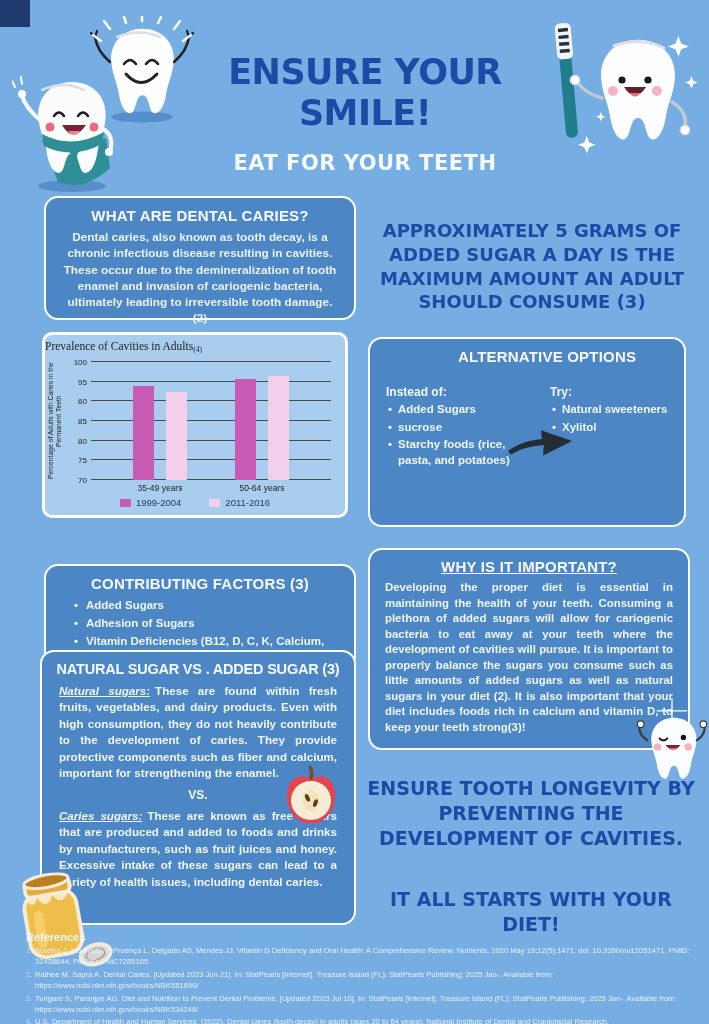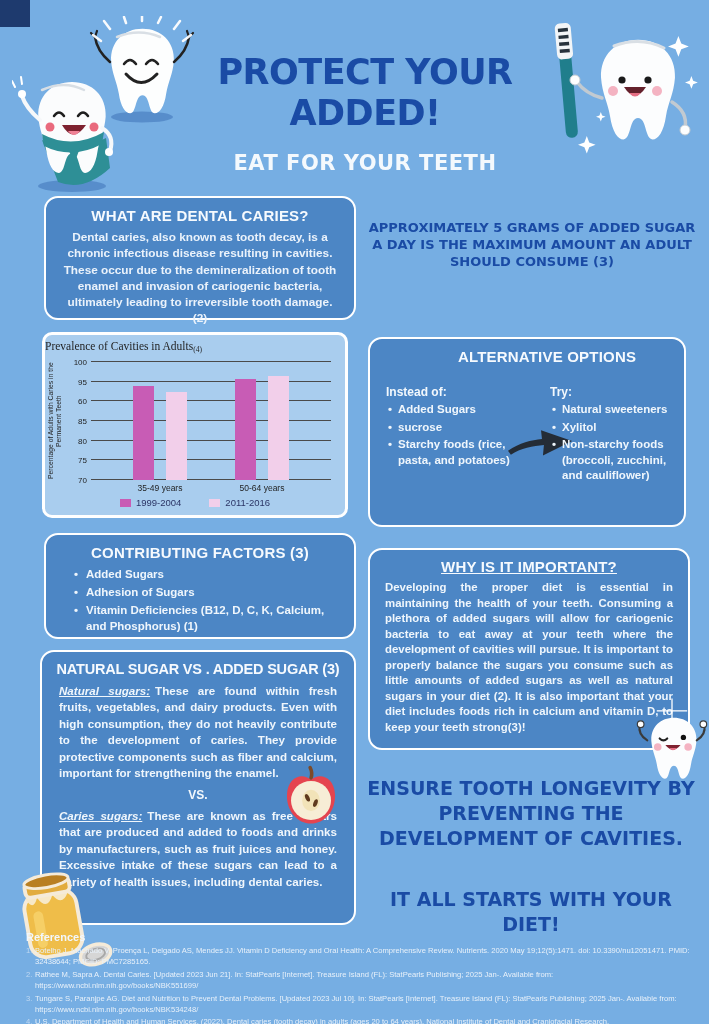--- a/index.html
+++ b/index.html
@@ -16,21 +16,21 @@
     font-family:"DejaVu Sans",sans-serif;font-weight:800;font-size:35px;line-height:1.16;
     letter-spacing:-0.5px;color:var(--navy);}
   .page-subtitle{position:absolute;left:185px;top:151px;width:360px;text-align:center;
     font-family:"DejaVu Sans",sans-serif;font-weight:800;font-size:21px;letter-spacing:.5px;color:#F4F9FD;}
   .panel{position:absolute;background:var(--panel-blue);border:2.5px solid #fff;border-radius:14px;color:#fff;}
   .panel h2{margin:9px 8px 5px;text-align:center;font-family:"Liberation Sans",sans-serif;
     font-weight:800;font-size:15px;letter-spacing:.2px;color:#F6FAFE;}
   .caries{left:44px;top:196px;width:312px;height:124px;}
   .caries p{margin:2px 15px;text-align:center;font-weight:700;font-size:11.8px;line-height:1.38;color:#EAF2FB;}
   .callout{position:absolute;left:366px;top:219px;width:332px;text-align:center;
-    font-family:"DejaVu Sans",sans-serif;font-weight:800;font-size:13px;line-height:1.32;color:var(--navy);}
+    font-family:"DejaVu Sans",sans-serif;font-weight:800;font-size:18px;line-height:1.32;color:var(--navy);}
   
   .chartpanel{left:42px;top:332px;width:306px;height:186px;background:var(--chart-bg);border-width:3px;border-radius:10px;}
   .chart-title{margin-top:5px;font-size:11.5px;color:#1f1f1f;font-weight:400;font-family:Liberation Serif, serif;}
   .chart-sub{font-size:7.5px;vertical-align:-2px;}
   .chart-area{position:absolute;left:46px;right:14px;top:27px;height:118px;}
   .chart-plot{position:absolute;inset:0;display:flex;justify-content:space-evenly;align-items:flex-end;}
   .gridline{position:absolute;left:0;right:0;height:1px;background:#4a4a4a;}
   .chart-yaxis{position:absolute;left:-26px;top:0;bottom:0;width:22px;}
   .ytick{position:absolute;right:0;transform:translateY(50%);font-size:8px;color:#1f1f1f;}
   .chart-ylabel{position:absolute;left:-44px;top:0;height:100%;width:17px;writing-mode:vertical-rl;
@@ -46,21 +46,21 @@
   
   .alt{left:368px;top:337px;width:318px;height:190px;padding-left:40px;}
   .col-label{font-weight:800;font-size:12px;color:#F2F8FD;}
   .alt ul{list-style:none;margin:3px 0 0;padding:0;font-weight:700;font-size:11.5px;line-height:1.35;color:#EFF6FC;}
   .alt li{position:relative;padding-left:12px;margin-bottom:2px;}
   .alt li::before{content:"\2022";position:absolute;left:2px;}
   .alt-left{position:absolute;left:16px;top:46px;width:150px;}
   .alt-right{position:absolute;left:180px;top:46px;width:128px;}
   .alt-arrow{position:absolute;left:136px;top:86px;}
   
-  .contrib{left:44px;top:533px;width:312px;height:106px;}
+  .contrib{left:44px;top:564px;width:312px;height:106px;}
   .contrib ul{list-style:none;margin:4px 0 0;padding:0 14px 0 28px;font-weight:700;font-size:11.5px;line-height:1.4;color:#EFF6FC;}
   .contrib li{position:relative;padding-left:12px;margin-bottom:2px;}
   .contrib li::before{content:"\2022";position:absolute;left:0;}
   
   .importance{left:368px;top:548px;width:322px;height:202px;}
   .importance h2{margin-top:8px;text-decoration:underline;}
   .importance p{margin:2px 15px;text-align:justify;font-weight:700;font-size:11.4px;line-height:1.36;color:#EFF6FC;}
   
   .compare{left:40px;top:650px;width:316px;height:275px;}
   .compare h2{font-size:14.5px;letter-spacing:-0.2px;}
@@ -127,21 +127,21 @@
     <line x1="17" y1="25" x2="9" y2="19"></line>
     <line x1="26" y1="13" x2="20" y2="5"></line>
     <line x1="42" y1="7" x2="40" y2="1"></line>
     <line x1="58" y1="5" x2="58" y2="0"></line>
     <line x1="74" y1="7" x2="77" y2="1"></line>
     <line x1="90" y1="13" x2="96" y2="5"></line>
     <line x1="99" y1="25" x2="107" y2="19"></line>
   </g>
 </svg>
 
-<h1 class="page-title">PROTECT YOUR ADDED!</h1>
+<h1 class="page-title">ENSURE YOUR SMILE!</h1>
 <div class="page-subtitle">EAT FOR YOUR TEETH</div>
 
 <svg class="illus" style="left:522px;top:18px" width="182" height="152" viewBox="0 0 182 152">
   <use href="#toothShape" transform="translate(60,15) scale(1.12)" fill="#FCFDFE"></use>
   <path d="M92 28 Q118 18 142 30" stroke="#D9DFE5" stroke-width="3" fill="none" stroke-linecap="round"></path>
   <g transform="rotate(-5 46 70)">
     <rect x="40" y="28" width="12" height="92" rx="6" fill="#207E8C"></rect>
     <rect x="38" y="5" width="16" height="36" rx="5" fill="#F2F5F7"></rect>
     <rect x="41" y="10" width="10" height="3.5" fill="#26323C"></rect>
     <rect x="41" y="17" width="10" height="3.5" fill="#26323C"></rect>
@@ -229,21 +229,20 @@
       </ul>
   </div>
   <svg class="alt-arrow" width="70" height="34" viewBox="0 0 72 34">
     <path d="M2 26 C14 18 26 15 37 14 L36 5 L68 16 L38 31 L39 20 C28 21 15 23 5 30 Z" fill="#242C36"></path>
   </svg>
   <div class="alt-right">
     <div class="col-label">Try:</div>
     <ul>
         <li>Natural sweeteners</li>
         <li>Xylitol</li>
-        <li>Non-starchy foods (broccoli, zucchini, and cauliflower)</li>
       </ul>
   </div>
 </section>
 
 <section class="panel contrib">
   <h2>CONTRIBUTING FACTORS (3)</h2>
   <ul>
       <li>Added Sugars</li>
       <li>Adhesion of Sugars</li>
       <li>Vitamin Deficiencies (B12, D, C, K, Calcium, and Phosphorus) (1)</li>

